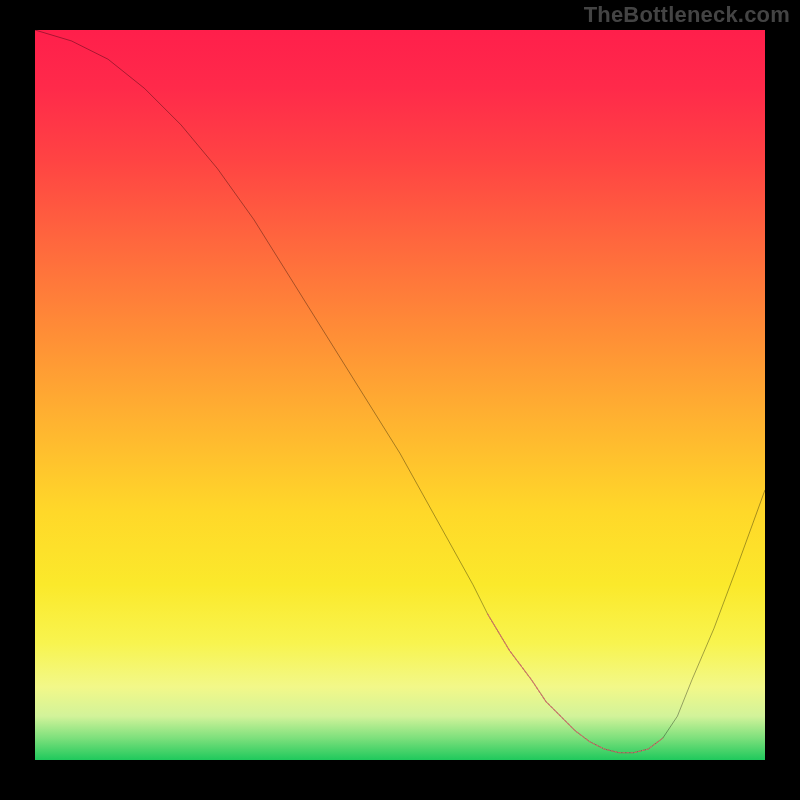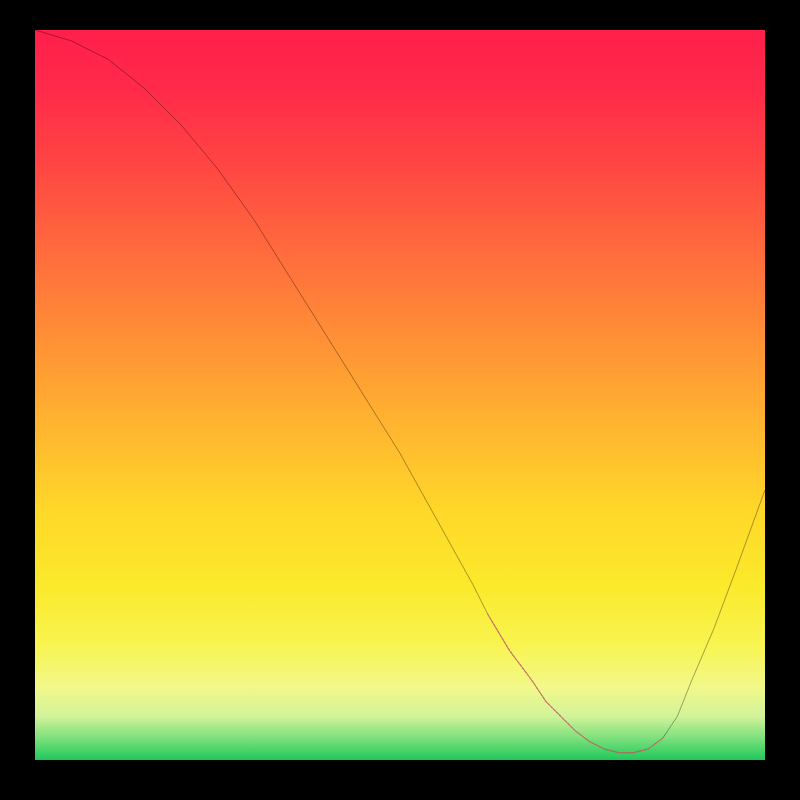--- a/index.html
+++ b/index.html
@@ -59,20 +59,21 @@
     position: absolute;
     inset: 0;
     width: 100%;
     height: 100%;
   }
 </style>
 </head>
 <body>
 
 <div class="frame">
+  <div class="watermark">TheBottleneck.com</div>
 
   <div class="plot-area">
     <div class="gradient"></div>
     <svg class="curve" viewBox="0 0 100 100" preserveAspectRatio="none">
       <path fill="none" stroke="#000000" stroke-width="0.35" vector-effect="non-scaling-stroke" d="M0.00 0.00 L5.00 1.50 L10.00 4.00 L15.00 8.00 L20.00 13.00 L25.00 19.00 L30.00 26.00 L35.00 34.00 L40.00 42.00 L45.00 50.00 L50.00 58.00 L55.00 67.00 L60.00 76.00 L62.00 80.00 L65.00 85.00 L68.00 89.00 L70.00 92.00 L72.00 94.00 L74.00 96.00 L76.00 97.50 L78.00 98.50 L80.00 99.00 L82.00 99.00 L84.00 98.50 L86.00 97.00 L88.00 94.00 L90.00 89.00 L93.00 82.00 L96.00 74.00 L100.00 63.00"></path>
       <path fill="none" stroke="#d46d6c" stroke-width="1.1" stroke-linecap="round" stroke-dasharray="2.4 1.6" vector-effect="non-scaling-stroke" d="M62.00 80.00 L65.00 85.00 L68.00 89.00 L70.00 92.00 L72.00 94.00 L74.00 96.00 L76.00 97.50 L78.00 98.50 L80.00 99.00 L82.00 99.00 L84.00 98.50 L86.00 97.00"></path>
     </svg>
   </div>
 </div>
 

